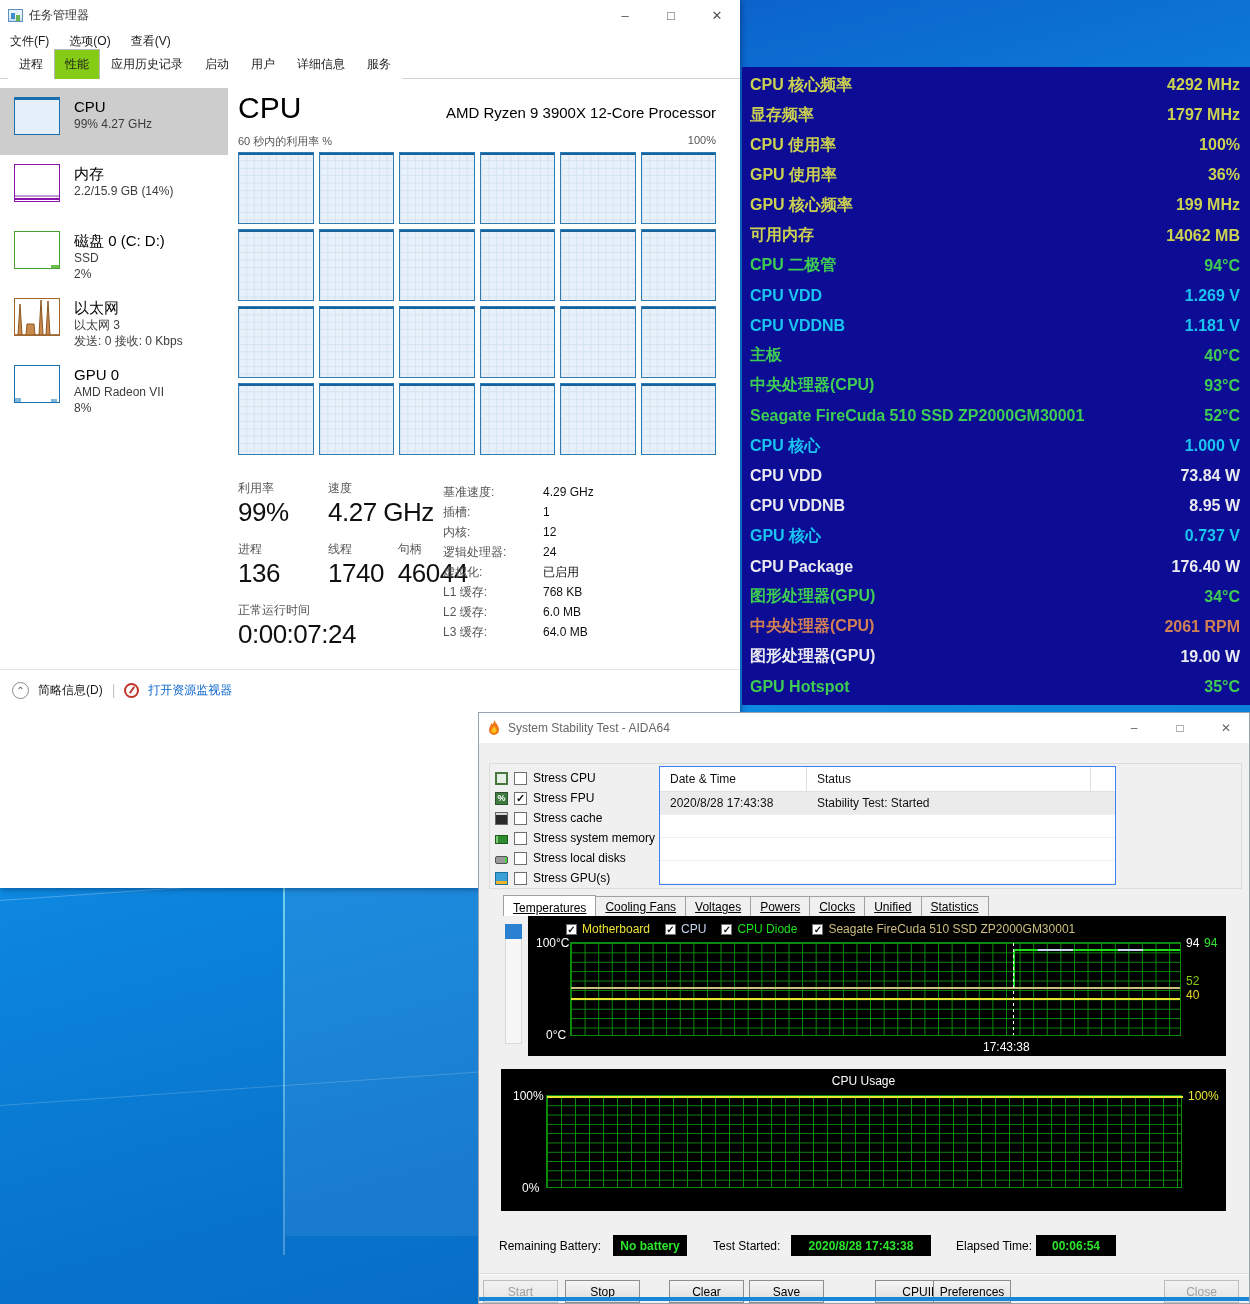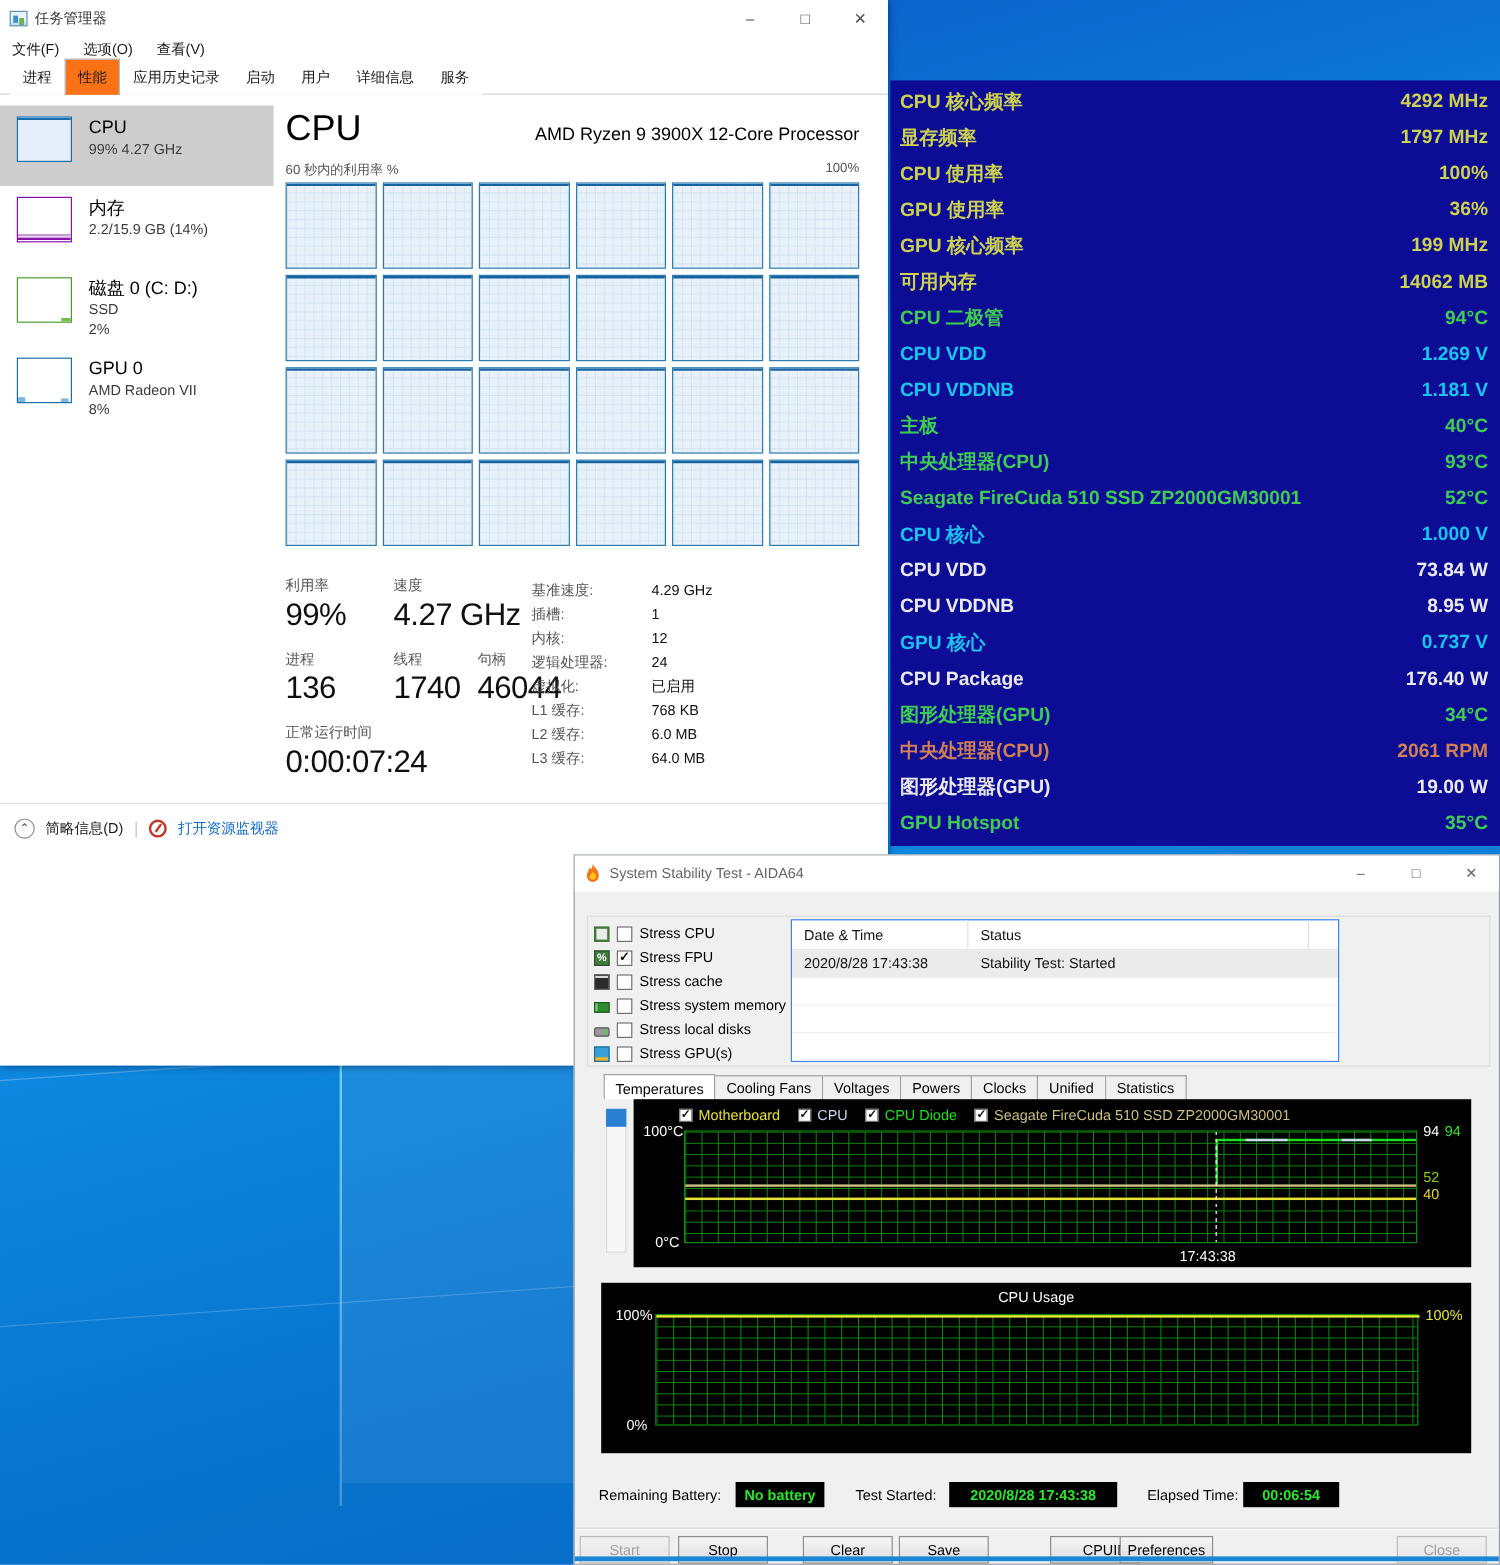--- a/index.html
+++ b/index.html
@@ -18,21 +18,21 @@
   .tm { position:absolute; left:0; top:0; width:740px; height:888px; background:#fff; box-shadow:1px 1px 6px rgba(0,20,60,.45); }
   .tm-titlebar { height:30px; display:flex; align-items:center; padding:0 0 0 8px; }
   .tm-appicon { width:15px; height:13px; border:1px solid #5a8fc0; background:linear-gradient(180deg,#eaf4fd 55%,#bcd8ef); position:relative; margin-right:6px; }
   .tm-appicon::after { content:""; position:absolute; left:2px; bottom:2px; width:4px; height:6px; background:#3f8cc8; box-shadow:5px 2px 0 #67b356; }
   .tm-title { font-size:12px; color:#333; }
   .win-controls { margin-left:auto; display:flex; height:100%; }
   .win-btn { width:46px; height:100%; display:flex; align-items:center; justify-content:center; font-size:13px; color:#555; }
   .tm-menubar { height:22px; display:flex; align-items:center; gap:20px; padding-left:10px; font-size:12px; color:#1a1a1a; }
   .tm-tabbar { height:27px; display:flex; align-items:flex-end; padding-left:8px; border-bottom:1px solid #d4d4d4; }
   .tm-tab { font-size:12px; color:#1a1a1a; padding:5px 10px 6px; border:1px solid transparent; border-bottom:none; position:relative; top:1px; background:#fff; }
-  .tm-tab.active { border-color:#b9b9b9; background:#f97316; padding-top:6px;text-align:center; }
+  .tm-tab.active { border-color:#b9b9b9; background:#84cc16; padding-top:6px;text-align:center; }
   .tm-body { display:flex; height:590px; }
   .tm-sidebar { width:230px; padding-top:9px; }
   .sb-item { height:67px; display:flex; gap:14px; padding:9px 4px 9px 14px; }
   .sb-item.selected { background:#cdcdcd; }
   .sb-thumb { width:46px; height:38px; border:1px solid; background:#fff; position:relative; flex:none; overflow:hidden; }
   .sb-title { font-size:15px; color:#000; line-height:19px; }
   .sb-sub { font-size:12px; color:#3c3c3c; line-height:16px; white-space:nowrap; }
   .thumb-cpu { border-color:#1a70ae; background:#e4eff9; box-shadow:inset 0 2px 0 #1a70ae; }
   .thumb-memory { border-color:#8b12ae; }
   .thumb-memory .mem-strip { position:absolute; left:0; right:0; bottom:4px; height:2px; background:#c39ad1; box-shadow:0 3px 0 #8b12ae; }
@@ -99,21 +99,21 @@
   .log-header { display:flex; height:25px; border-bottom:1px solid #e0e0e0; align-items:center; }
   .log-h-cell { font-size:12px; color:#111; padding-left:10px; }
   .log-h-cell:nth-child(1){ width:147px; border-right:1px solid #e0e0e0; height:100%; display:flex; align-items:center; }
   .log-h-cell:nth-child(2){ flex:1; border-right:1px solid #e0e0e0; height:100%; display:flex; align-items:center; }
   .log-h-cell:nth-child(3){ width:24px; height:100%; }
   .log-row { display:flex; height:23px; align-items:center; border-bottom:1px solid #efefef; }
   .log-row.filled { background:#ebebeb; }
   .log-cell { font-size:12px; color:#111; padding-left:10px; }
   .log-cell:nth-child(1){ width:147px; }
   .aida-tabs { position:absolute; left:24px; top:151px; display:flex; align-items:flex-end; }
-  .aida-tab { font-size:12px; color:#000; padding:3px 9px 4px; background:#f0f0f0; border:1px solid #a0a0a0; border-left:none; }
+  .aida-tab { font-size:12px; color:#000; padding:3px 9px 4px; background:#f0f0f0; border:1px solid #a0a0a0; border-left:none;text-decoration:underline; }
   .aida-tab:first-child { border-left:1px solid #a0a0a0; }
   .aida-tab.active { background:#fff; padding-top:5px; border-bottom:1px solid #fff; position:relative; top:1px; }
 
   .temp-section { position:absolute; left:22px; top:173px; width:725px; height:140px; display:flex; }
   .temp-slider-col { width:27px; background:#f0f0f0; position:relative; }
   .slider-track { position:absolute; left:4px; top:8px; width:17px; height:120px; background:#f7f7f7; border:1px solid #d9d9d9; }
   .slider-thumb { position:absolute; left:-1px; top:-1px; width:17px; height:15px; background:#2c80d2; }
   .temp-chart { flex:1; background:#000; position:relative; }
   .legend { position:absolute; left:38px; top:6px; display:flex; gap:15px; align-items:center; }
   .legend-item { display:flex; gap:5px; align-items:center; font-size:12px; white-space:nowrap; }
@@ -188,20 +188,30 @@
           </div>
         </div>
         <div class="sb-item">
           <div class="sb-thumb thumb-disk">
             <div class="disk-mark"></div>
           </div>
           <div>
             <div class="sb-title">磁盘 0 (C: D:)</div>
             <div class="sb-sub">SSD</div>
             <div class="sb-sub">2%</div>
+          </div>
+        </div>
+        <div class="sb-item">
+          <div class="sb-thumb thumb-net"><svg width="44" height="36" viewBox="0 0 44 36">
+              <polygon points="0,36 3,36 5,5 7,36 11,36 12,25 19,25 20,36 24,36 26,1 28,36 31,36 33,2 35,36 44,36" fill="#c98a4e" stroke="#8b5620" stroke-width="1"></polygon>
+            </svg></div>
+          <div>
+            <div class="sb-title">以太网</div>
+            <div class="sb-sub">以太网 3</div>
+            <div class="sb-sub">发送: 0 接收: 0 Kbps</div>
           </div>
         </div>
         <div class="sb-item">
           <div class="sb-thumb thumb-gpu">
             <div class="gpu-mark"></div>
           </div>
           <div>
             <div class="sb-title">GPU 0</div>
             <div class="sb-sub">AMD Radeon VII</div>
             <div class="sb-sub">8%</div>

